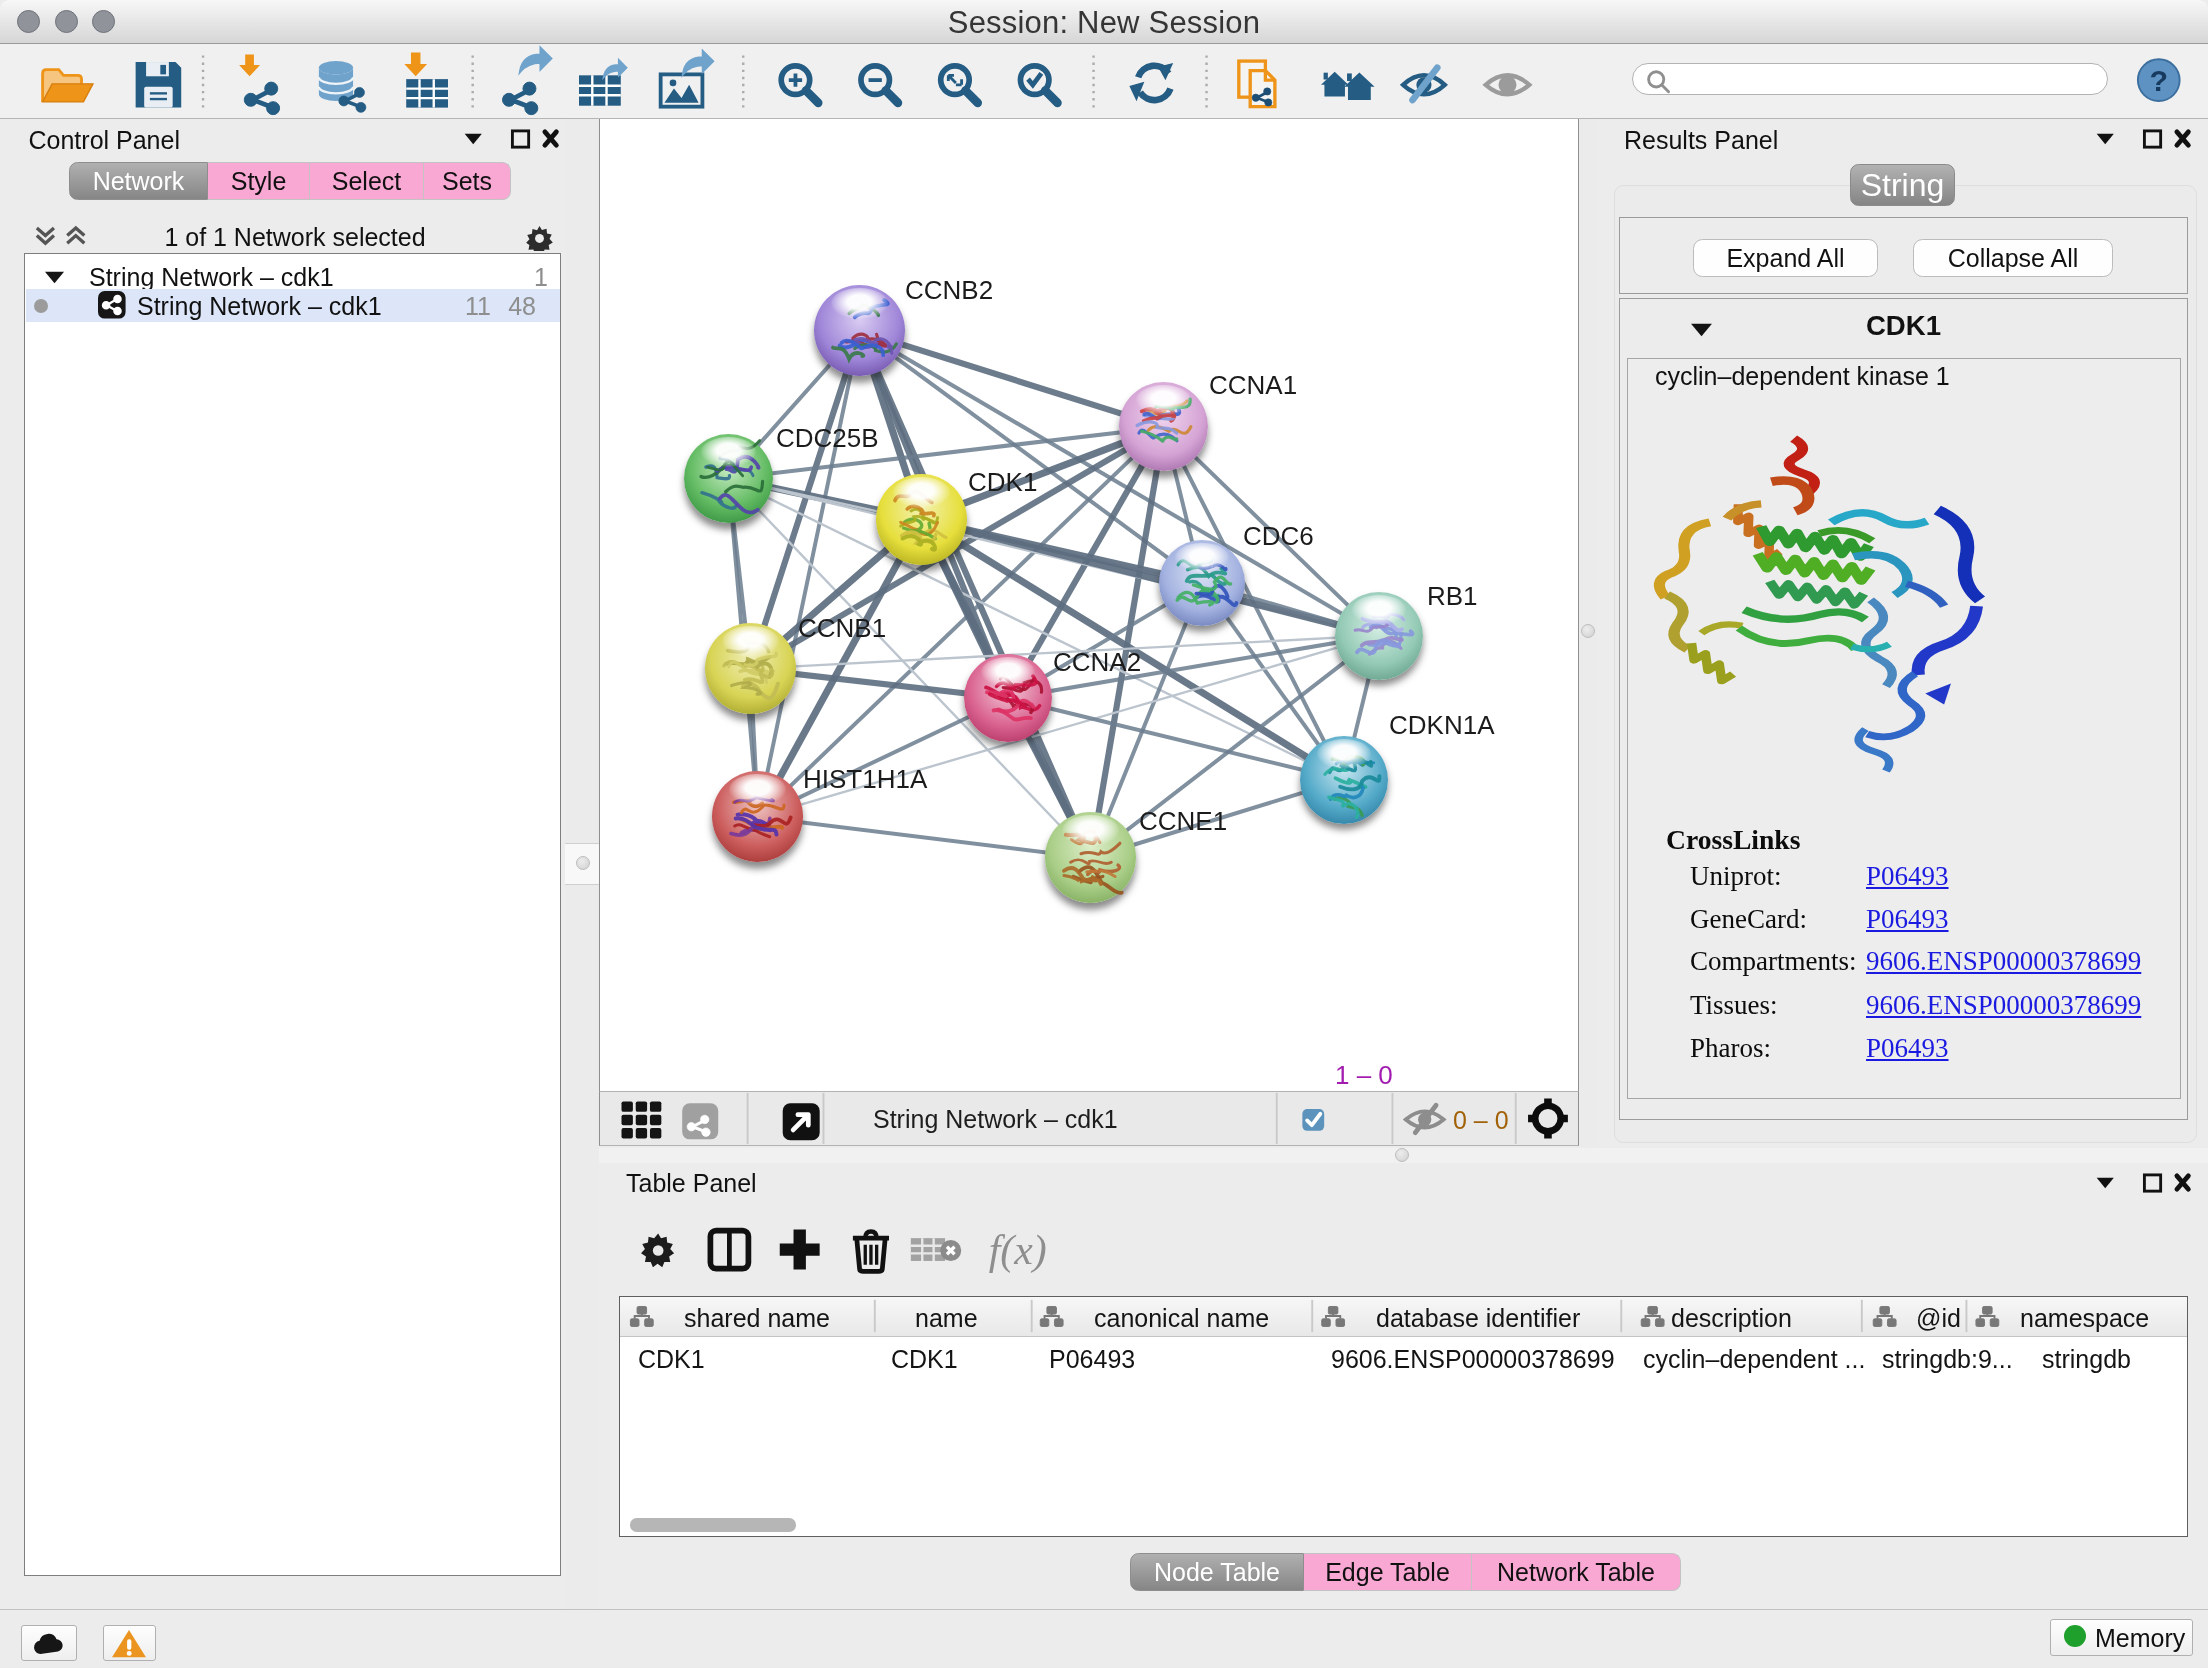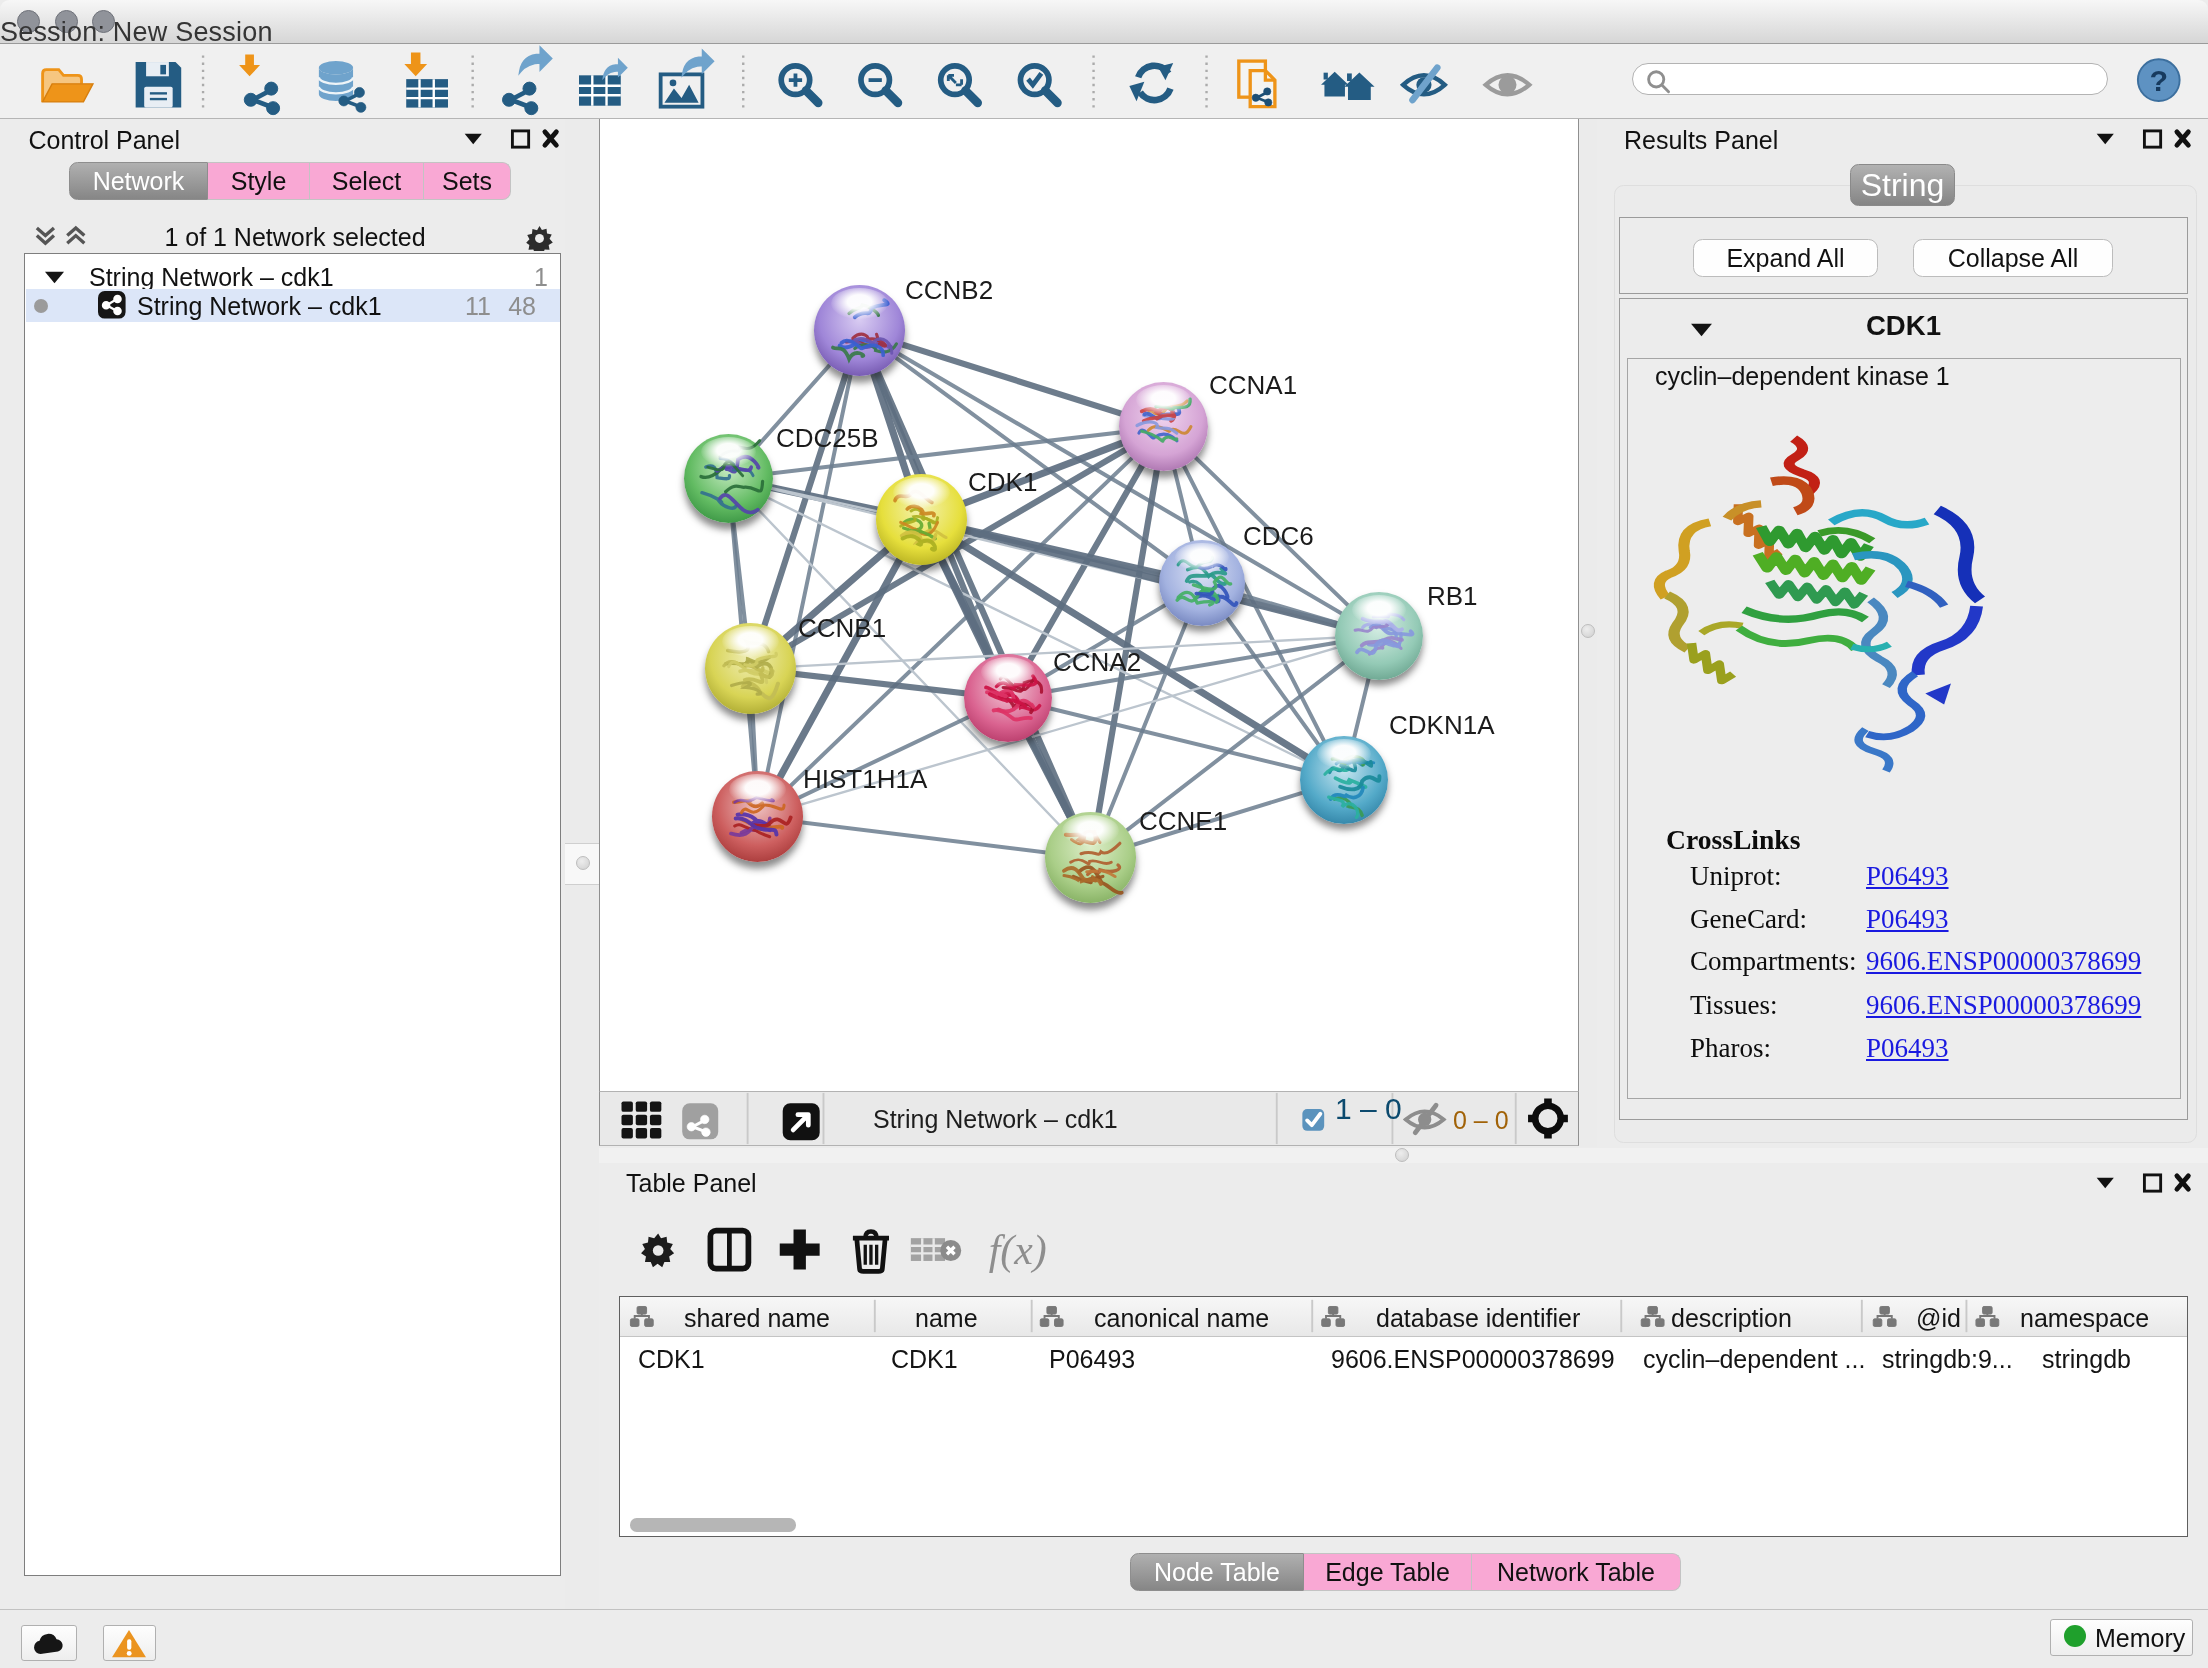--- a/index.html
+++ b/index.html
@@ -4,21 +4,21 @@
 <style>
   * { margin:0; padding:0; box-sizing:border-box; }
   html,body { width:2208px; height:1668px; }
   body { font-family:"Liberation Sans", sans-serif; background:#ececec; position:relative; overflow:hidden; }
   .abs { position:absolute; }
   
   #titlebar { left:0; top:0; width:2208px; height:44px;
     background:linear-gradient(#f7f7f7, #d6d6d6); border-bottom:1.4px solid #9a9a9a;
     border-radius:9.5px 9.5px 0 0; }
   .tl { width:23px; height:23px; border-radius:50%; background:#90939a; border:1.4px solid #6f727a; top:9.5px; }
-  #wtitle { width:100%; top:17px; font-size:27px; color:#353535; font-weight:500; letter-spacing:0.2px;}
+  #wtitle { width:100%; text-align:center; top:5px; font-size:31px; color:#353535; font-weight:500; letter-spacing:0.2px;}
   
   #toolbar { left:0; top:44px; width:2208px; height:75px; background:#f0f0f0; border-bottom:1.4px solid #b5b5b5; }
   #searchbox { left:1632px; top:63px; width:476px; height:32px; background:#fff; border:1.4px solid #b3b3b3; border-radius:16px; }
   
   .ptitle { font-size:25px; color:#111; }
   
   .seg { display:flex; height:38px; }
   .seg .tab { border:1.4px solid #c3c3c3; border-left-width:0; background:#f9a8d4; color:#111;
      font-size:25px; display:flex; align-items:center; justify-content:center; }
   .seg .tab:first-child { border-left-width:1.4px; border-radius:8.6px 0 0 8.6px; }
@@ -536,21 +536,21 @@
 <circle cx="0" cy="0" r="7" fill="#8d8d8d"></circle>
 <line x1="12" y1="-15" x2="-10" y2="14" stroke="#8d8d8d" stroke-width="5" stroke-linecap="round"></line>
     </g>
 <line x1="965" y1="2" x2="965" y2="56" stroke="#c9c9c9" stroke-width="2"></line>
 <g transform="translate(999,29)" stroke="#0c0c0c" fill="none">
 <circle cx="0" cy="0" r="13.5" stroke-width="7"></circle>
 <path d="M0,-21 V-12 M0,12 V21 M-21,0 H-12 M12,0 H21" stroke-width="8"></path>
     </g>
 </svg>
 <div class="abs" style="left:873px;top:1105px;font-size:25px;color:#1d1d1d;">String Network – cdk1</div>
-<div class="abs" style="left:1335px;top:1092px;font-size:30px;color:#0c4a6e;">1 – 0</div>
+<div class="abs" style="left:1335px;top:1060px;font-size:26px;color:#a21caf;">1 – 0</div>
 <div class="abs" style="left:1453px;top:1106px;font-size:25px;color:#a16207;">0 – 0</div>
 
 <div class="abs" style="left:599px;top:1148px;width:1609px;height:14.7px;background:#f1f1f1;"></div>
 <div class="abs knob" style="left:1395px;top:1148px;"></div>
 
 <div class="abs vsplit" style="left:1580px;top:119px;width:17px;height:1028px;"></div>
 <div class="abs knob" style="left:1581px;top:624px;"></div>
 
 <div class="abs ptitle" style="left:1624px;top:126px;">Results Panel</div>
 <svg class="abs" style="left:2089px;top:128px;" width="107" height="23" viewBox="0 0 112 24">

